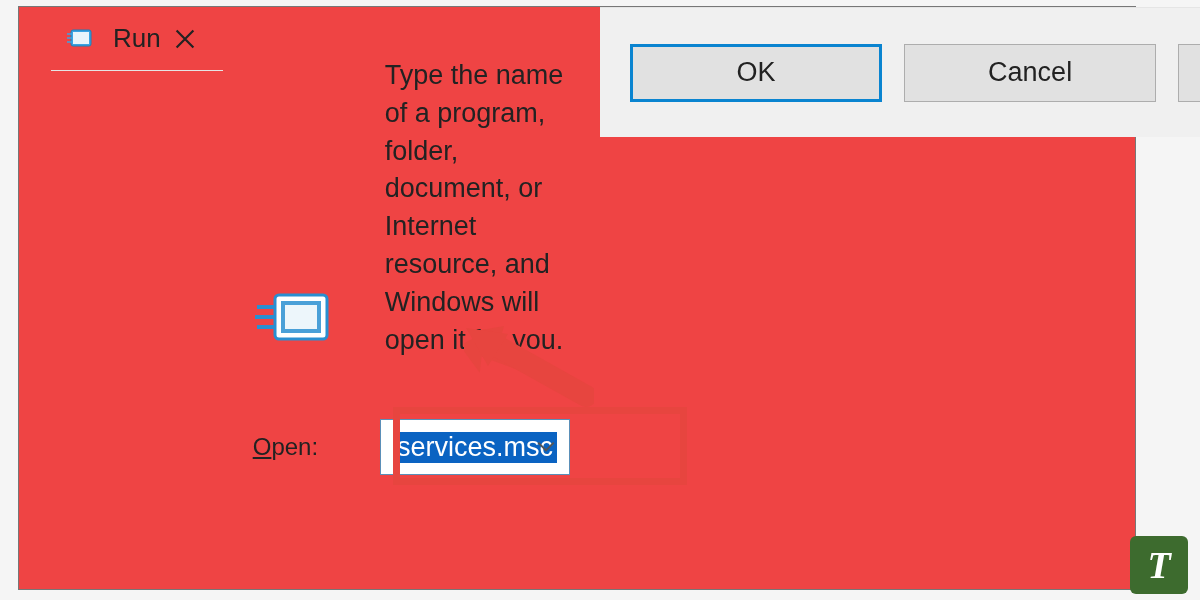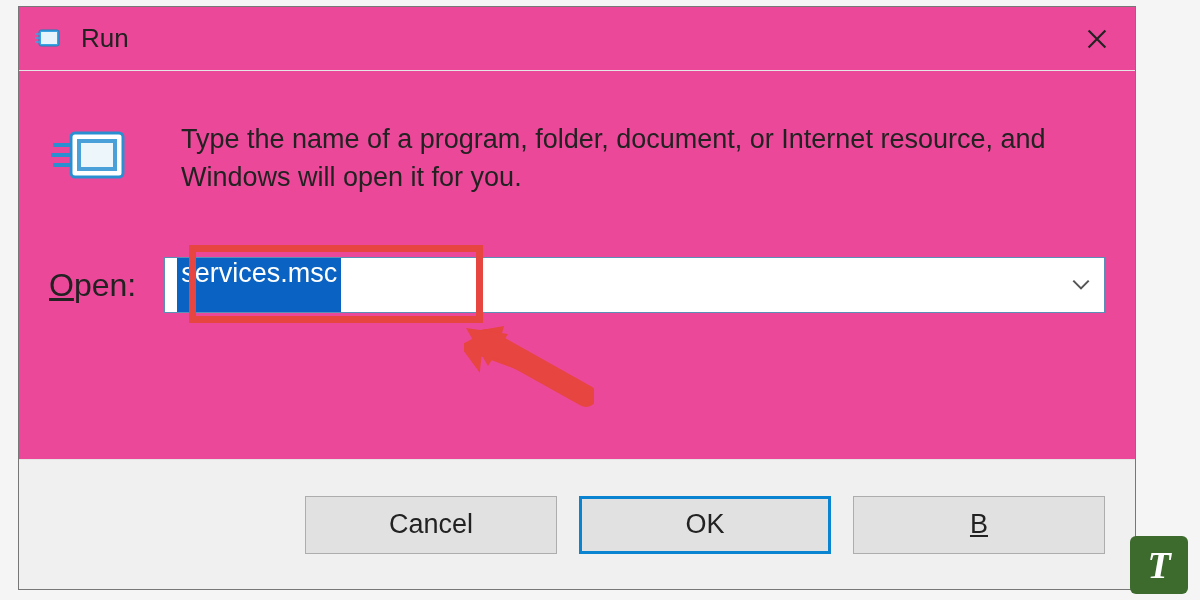--- a/index.html
+++ b/index.html
@@ -10,24 +10,24 @@
     font-family: "Segoe UI", Tahoma, sans-serif;
     position: relative;
     overflow: hidden;
   }
   .dialog {
     position: absolute;
     left: 18px;
     top: 6px;
     width: 1118px;
     height: 584px;
-    background: #ec4899;
+    background: #ef4444;
     border: 1px solid #777;
     display: flex;
-    flex-direction: column;
+    padding-left: 32px;
   }
   .titlebar {
     display: flex;
     align-items: center;
     height: 64px;
     padding: 0 14px;
     border-bottom: 1px solid #e5e5e5;
   }
   .title-icon {
     width: 30px;
@@ -75,35 +75,36 @@
     line-height: 1.4;
     padding-top: 2px;
   }
   .input-row {
     display: flex;
     align-items: center;
     padding: 40px 30px 10px 30px;
     position: relative;
   }
   .open-label {
-    font-size: 32px;
-    color: #222;
-    margin-right: 28px;
+    font-size: 24px;
+    color: #222;
+    margin-right: 62px;
   }
   .open-label .u { text-decoration: underline; }
   .combo-wrap {
     position: relative;
     flex: 1;
   }
   .combo {
     width: 100%;
     height: 56px;
     border: 1px solid #5a8fb8;
     background: #fff;
     display: flex;
+    align-items: center;
     padding: 0 12px;
     font-size: 27px;
     cursor: text;
     position: relative;
   }
   .combo-text {
     background: #0a63c2;
     color: #fff;
     padding: 0 4px;
   }
@@ -226,25 +227,25 @@
                 <path d="M1 1 L7 7 L13 1" stroke="#555" stroke-width="1.6" fill="none"></path>
               </svg>
           </span>
         </div>
       </div>
       <div class="highlight-box"></div>
     </div>
   </div>
 
   <div class="button-bar">
+    <div class="btn default">
+        <span>OK</span>
+      </div>
     <div class="btn">
         <span>Cancel</span>
-      </div>
-    <div class="btn default">
-        <span>OK</span>
       </div>
     <div class="btn">
         <span class="u">B</span>
       </div>
   </div>
 
 </div>
 
 <svg class="arrow" viewBox="0 0 130 90">
   <polygon points="0,10 28,0 24,16 124,70 120,78 20,24 16,40" fill="#e7453f" transform="rotate(-8 65 45)"></polygon>

